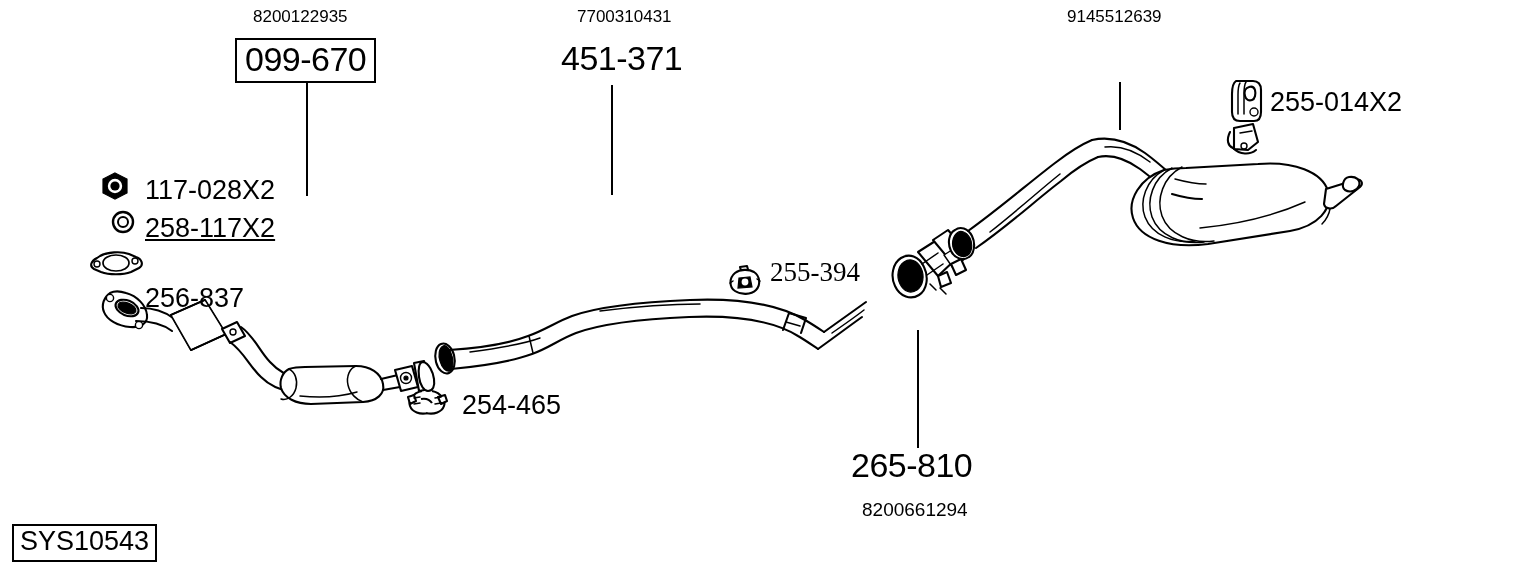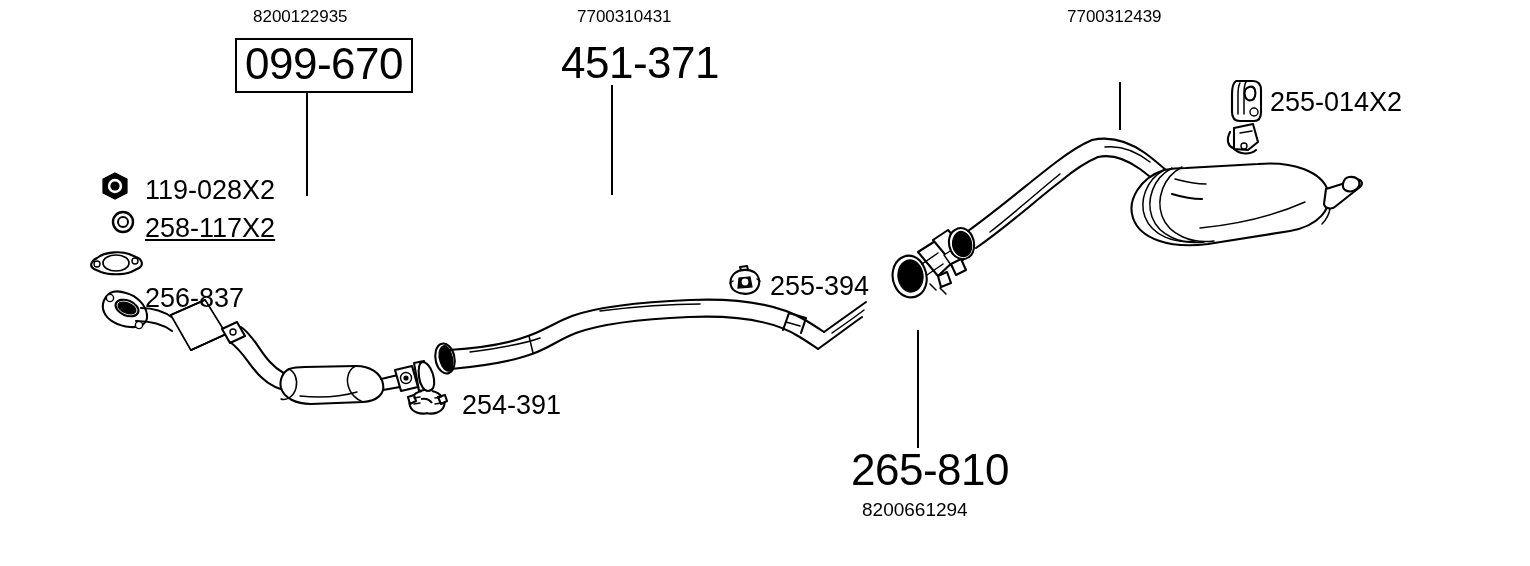--- a/index.html
+++ b/index.html
@@ -30,21 +30,21 @@
     position: absolute;
     white-space: nowrap;
     line-height: 1;
     color: #000;
   }
   .oem {
     font-size: 17px;
     letter-spacing: 0px;
   }
   .major {
-    font-size: 44px;
+    font-size: 34px;
     letter-spacing: -0.5px;
   }
   .boxed {
     border: 2px solid #000;
     padding: 2px 8px 5px 8px;
     background: #fff;
   }
   .minor {
     font-size: 27px;
   }
@@ -283,26 +283,27 @@
     </g>
 
   </svg>
 
   <div class="lbl oem" style="left:253px; top:8px;">8200122935</div>
   <div class="lbl major boxed" style="left:235px; top:38px;">099-670</div>
 
   <div class="lbl oem" style="left:577px; top:8px;">7700310431</div>
   <div class="lbl major" style="left:546px; top:41px;margin-left:15px;">451-371</div>
 
-  <div class="lbl oem" style="left:1067px; top:8px;">7700312439</div>
+  <div class="lbl oem" style="left:1067px; top:8px;">9145512639</div>
 
   <div class="lbl major" style="left:851px; top:448px;">265-810</div>
   <div class="lbl sub-oem" style="left:862px; top:500px;">8200661294</div>
 
-  <div class="lbl minor" style="left:145px; top:177px;">119-028X2</div>
+  <div class="lbl minor" style="left:145px; top:177px;">117-028X2</div>
   <div class="lbl minor" style="left:145px; top:215px;text-decoration:underline;">258-117X2</div>
   <div class="lbl minor" style="left:145px; top:251px;margin-top:34px;">256-837</div>
-  <div class="lbl minor" style="left:462px; top:392px;">254-391</div>
-  <div class="lbl minor" style="left:770px; top:273px;">255-394</div>
+  <div class="lbl minor" style="left:462px; top:392px;">254-465</div>
+  <div class="lbl minor" style="left:770px; top:259px;font-family:Liberation Serif, serif;">255-394</div>
   <div class="lbl minor" style="left:1270px; top:89px;">255-014X2</div>
 
+  <div class="lbl syscode" style="left:12px; top:524px;">SYS10543</div>
 
 </div>
 
 </body></html>

